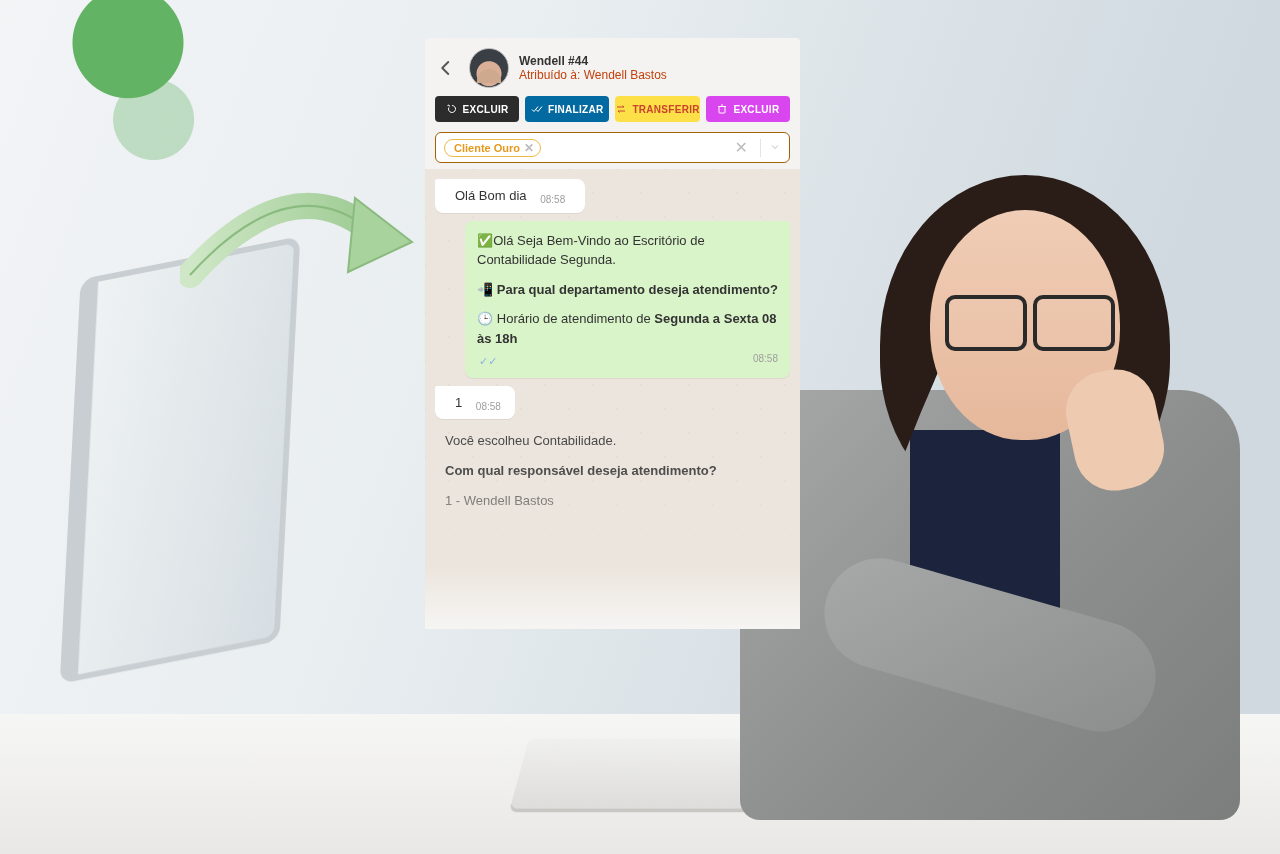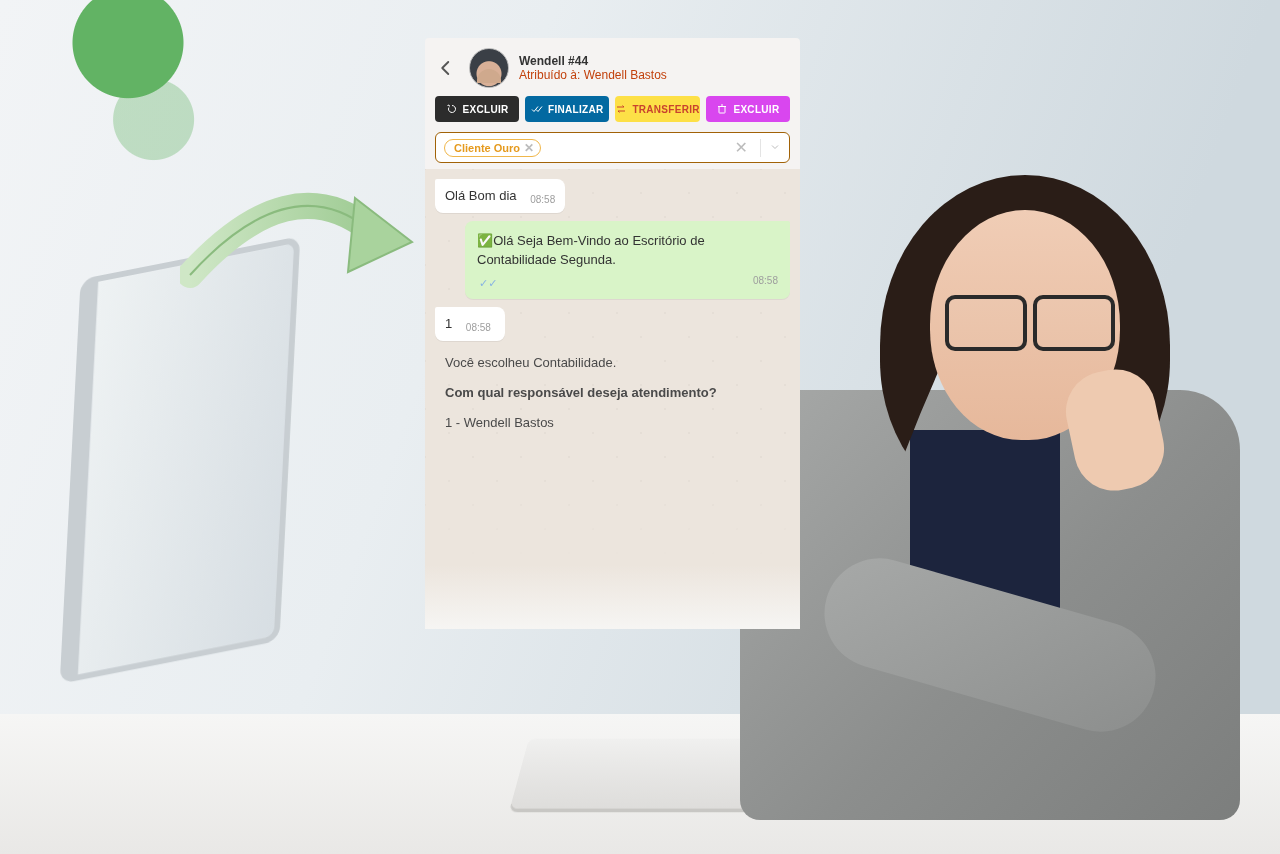--- a/index.html
+++ b/index.html
@@ -146,21 +146,21 @@
     background-size:48px 48px, 48px 48px;
     background-position:0 0, 24px 24px;
     min-height:460px;
   }
   .fadeout{
     position:absolute;left:0;right:0;bottom:0;height:160px;
     background:linear-gradient(rgba(236,229,221,0), #ece5dd 60%, #f6f5f3);
     pointer-events:none;
   }
   .bubble{
-    border-radius:8px; padding:7px 10px; font-size:13px; line-height:1.5;
+    border-radius:8px; padding:7px 20px; font-size:13px; line-height:1.5;
     position:relative; width:max-content; max-width:310px;
     box-shadow:0 1px 0 rgba(0,0,0,.06);
     margin-bottom:8px;
   }
   .bubble .ts{
     font-size:10px;color:#9e9e9e; margin-left:10px; position:relative; top:3px;
   }
   .in{ background:#fff; border-top-left-radius:2px }
   .out{ background:#d9f4c8; margin-left:auto; border-top-right-radius:2px; max-width:325px; padding:10px 12px }
   .out .ts{float:right}
@@ -265,20 +265,28 @@
 
     <div class="chatbg">
 
       <div class="bubble in">
         <span>Olá Bom dia</span>
         <span class="ts">08:58</span>
       </div>
 
       <div class="bubble out">
         <p>✅Olá Seja Bem-Vindo ao Escritório de Contabilidade Segunda.</p>
+        <p>
+          <span>📲</span>
+          <b>Para qual departamento deseja atendimento?</b>
+        </p>
+        <p>
+          <span>🕒</span>
+          <span>Horário de atendimento de </span><b>Segunda a Sexta 08 às 18h</b>
+        </p>
         <span class="ts">08:58</span>
         <span class="ticks">✓✓</span>
       </div>
 
       <div class="bubble in" style="padding-right:14px">
         <span>1</span>
         <span class="ts">08:58</span>
       </div>
 
       <div class="plain">

